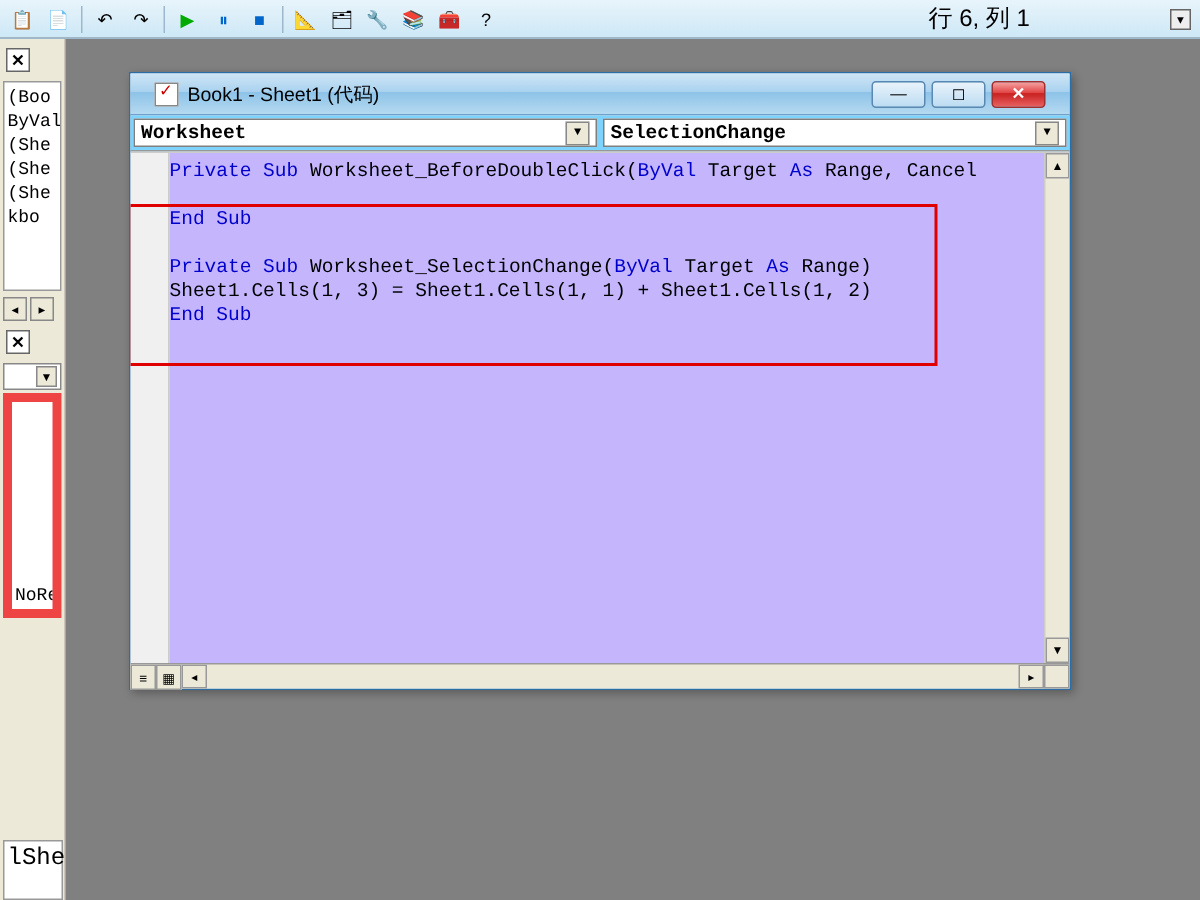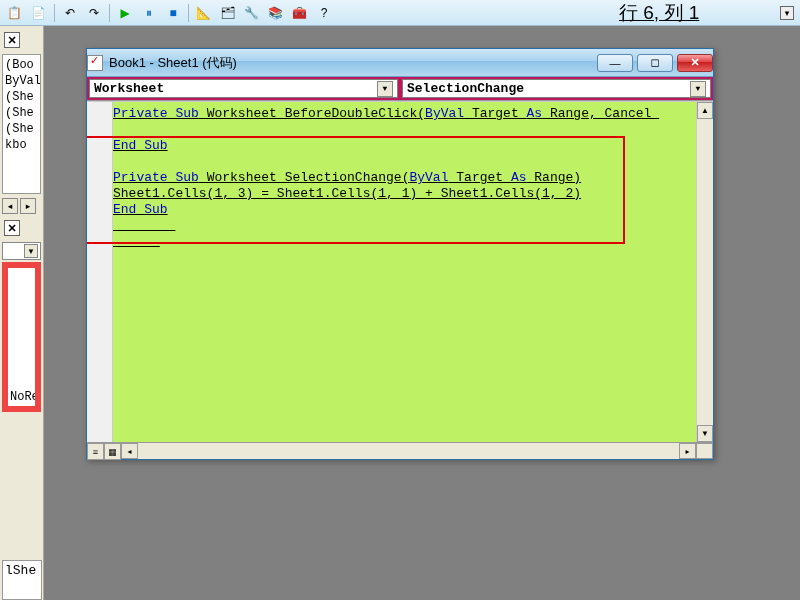--- a/index.html
+++ b/index.html
@@ -25,23 +25,22 @@
     gap: 6px;
   }
   .tb-btn {
     width: 18px; height: 18px;
     display: flex; align-items: center; justify-content: center;
     font-size: 12px;
   }
   .tb-sep { width:1px; height:18px; background:#9db8cc; }
   .status-text {
     margin-left: 280px;
-    font-size: 19px;
+    font-size: 16px;
     color: #000;
-    text-decoration: underline;
   }
   .top-end {
     margin-left: auto;
     width: 14px; height: 14px;
     border: 1px solid #666;
     background: #eee;
     font-size: 9px;
     display:flex; align-items:center; justify-content:center;
   }
 
@@ -99,21 +98,21 @@
     font-size:12px;
     padding:2px;
   }
   .bottom-box {
     position:absolute;
     bottom:0; left:2px;
     width:40px; height:40px;
     background:#fff;
     border:1px solid #999;
     font-family:"Courier New",monospace;
-    font-size:13px;
+    font-size:16px;
     padding:2px;
   }
 
   
   .main-area {
     position:absolute;
     top:26px; left:44px; right:0; bottom:0;
     background:#808080;
   }
 
@@ -127,21 +126,21 @@
     border:1px solid #2a6ea5;
     box-shadow: 2px 2px 6px rgba(0,0,0,0.3);
     display:flex;
     flex-direction:column;
   }
   .titlebar {
     height:28px;
     background: linear-gradient(#cfe6f6, #a9d2ef 45%, #8dc3e8 46%, #b5d9f0);
     display:flex;
     align-items:center;
-    padding:0 0;
+    padding:0 16px;
     border-bottom:1px solid #6ea0c8;
     text-align:center;
   }
   .title-icon {
     width:16px;height:16px;
     background:#fff;
     border:1px solid #888;
     margin-right:6px;
     position:relative;
   }
@@ -164,21 +163,21 @@
     color:#fff;
     font-weight:bold;
   }
 
   .dropdown-row {
     height:24px;
     border-bottom:1px solid #999;
     display:flex;
     padding:2px;
     gap:4px;
-    background:#be185d;
+    background:#7dd3fc;
   }
   .combo {
     flex:1;
     border:1px solid #7f7f7f;
     background:#fff;
     display:flex;
     align-items:center;
     padding:0 4px;
     font-family:"Courier New",monospace;
     font-size:13px;
@@ -206,22 +205,21 @@
     border-right:1px solid #ccc;
   }
   .code-text {
     flex:1;
     font-family:"Courier New",monospace;
     font-size:13px;
     line-height:16px;
     padding:4px 0;
     white-space:pre;
     position:relative;
-    background:#bef264;
-    text-decoration:underline;
+    background:#c4b5fd;
   }
   .kw { color:#0000cc; }
   .red-box {
     position:absolute;
     border:2px solid #e00000;
     pointer-events:none;
   }
   .vscroll {
     width:17px;
     background:#ece9d8;

